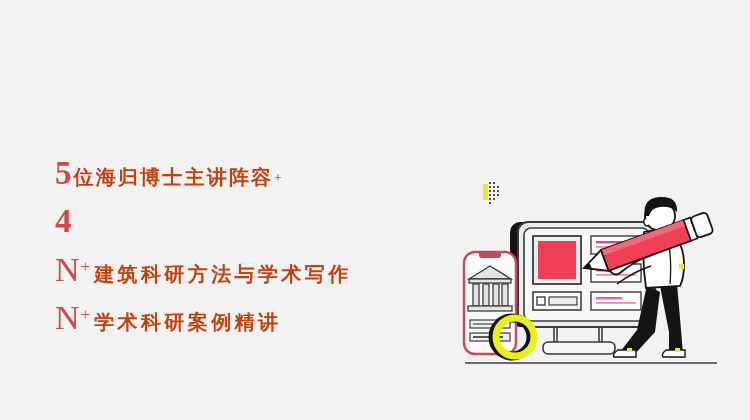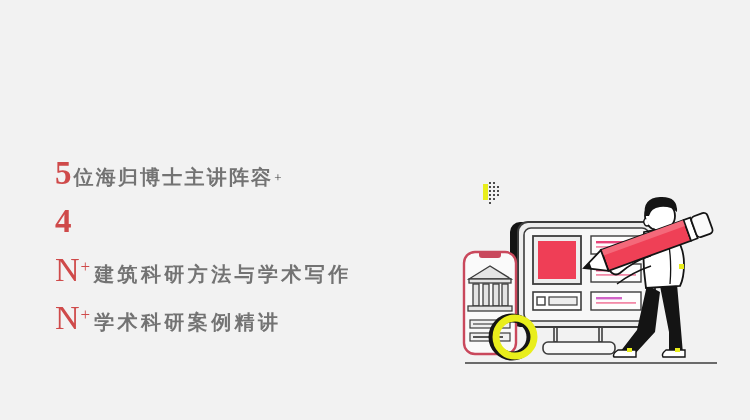--- a/index.html
+++ b/index.html
@@ -83,21 +83,21 @@
     position:relative;top:-9px;
     margin-right:4px;
   }
   .feat-plus.small{
     color:#3a3a3a;
     font-size:13px;
     top:-2px;
     margin:0 1px;
   }
   .feat-text{
-    color:#737373;
+    color:#c2410c;
     font-family:"DejaVu Serif","Liberation Serif",serif;
     font-size:20px;
     font-weight:bold;
     letter-spacing:2.2px;
     line-height:1;
     white-space:nowrap;
   }
   .feat-text.sp{ letter-spacing:3.4px; }
 
   

